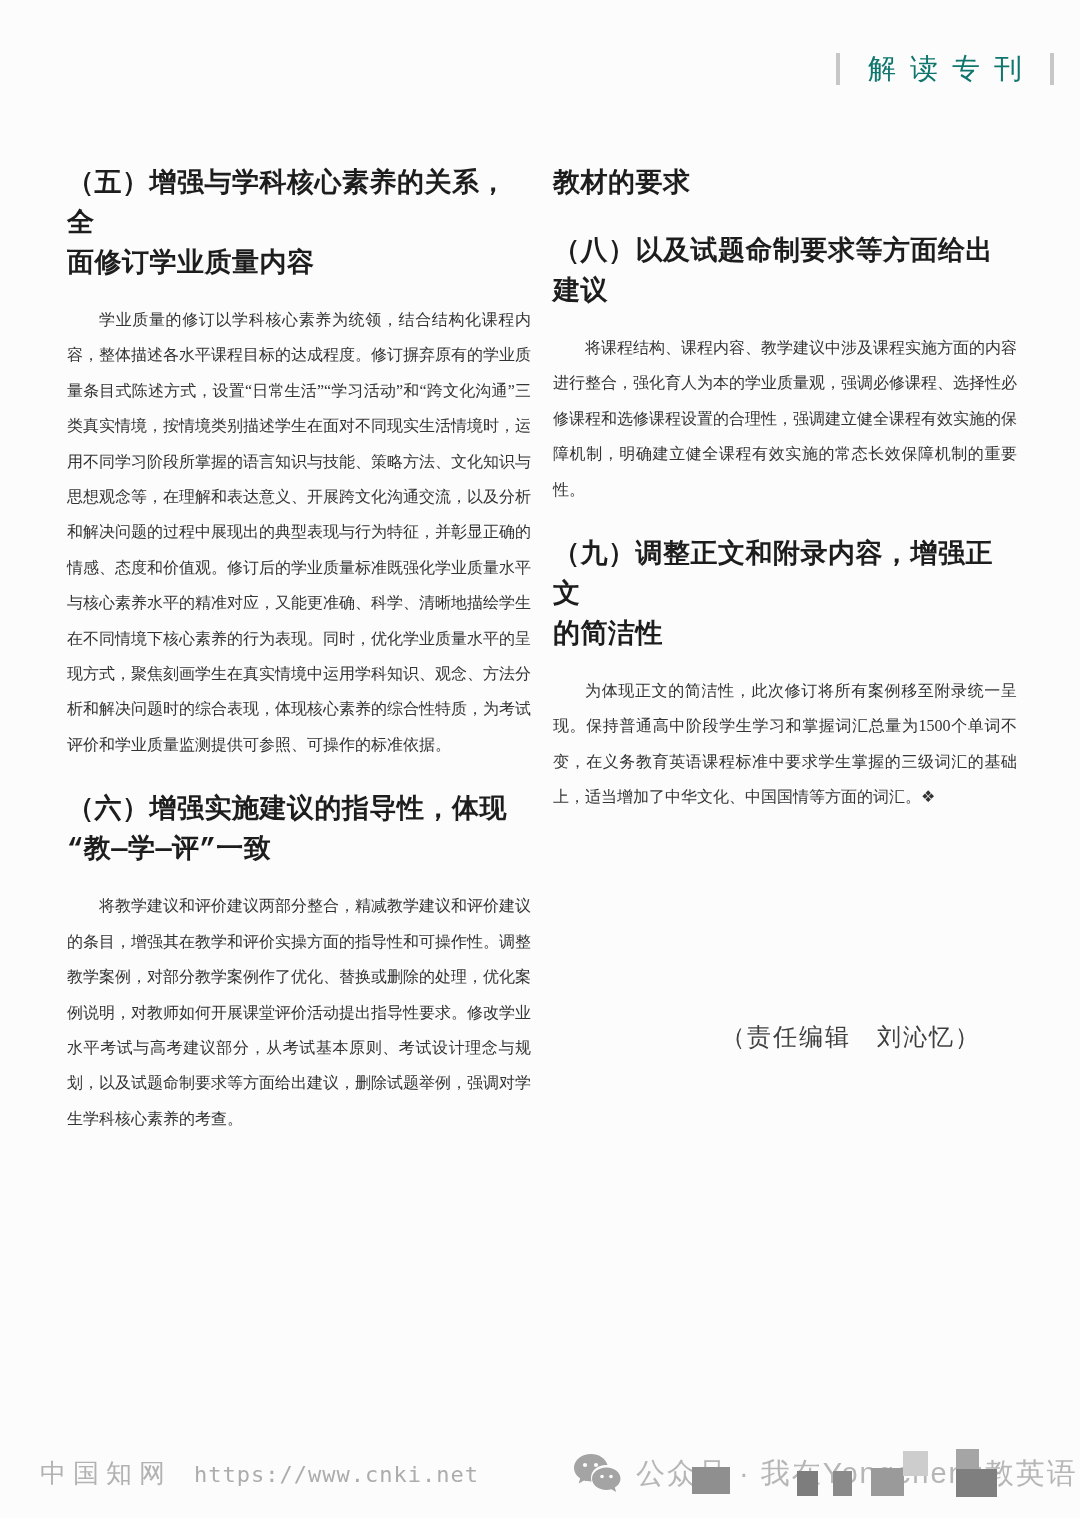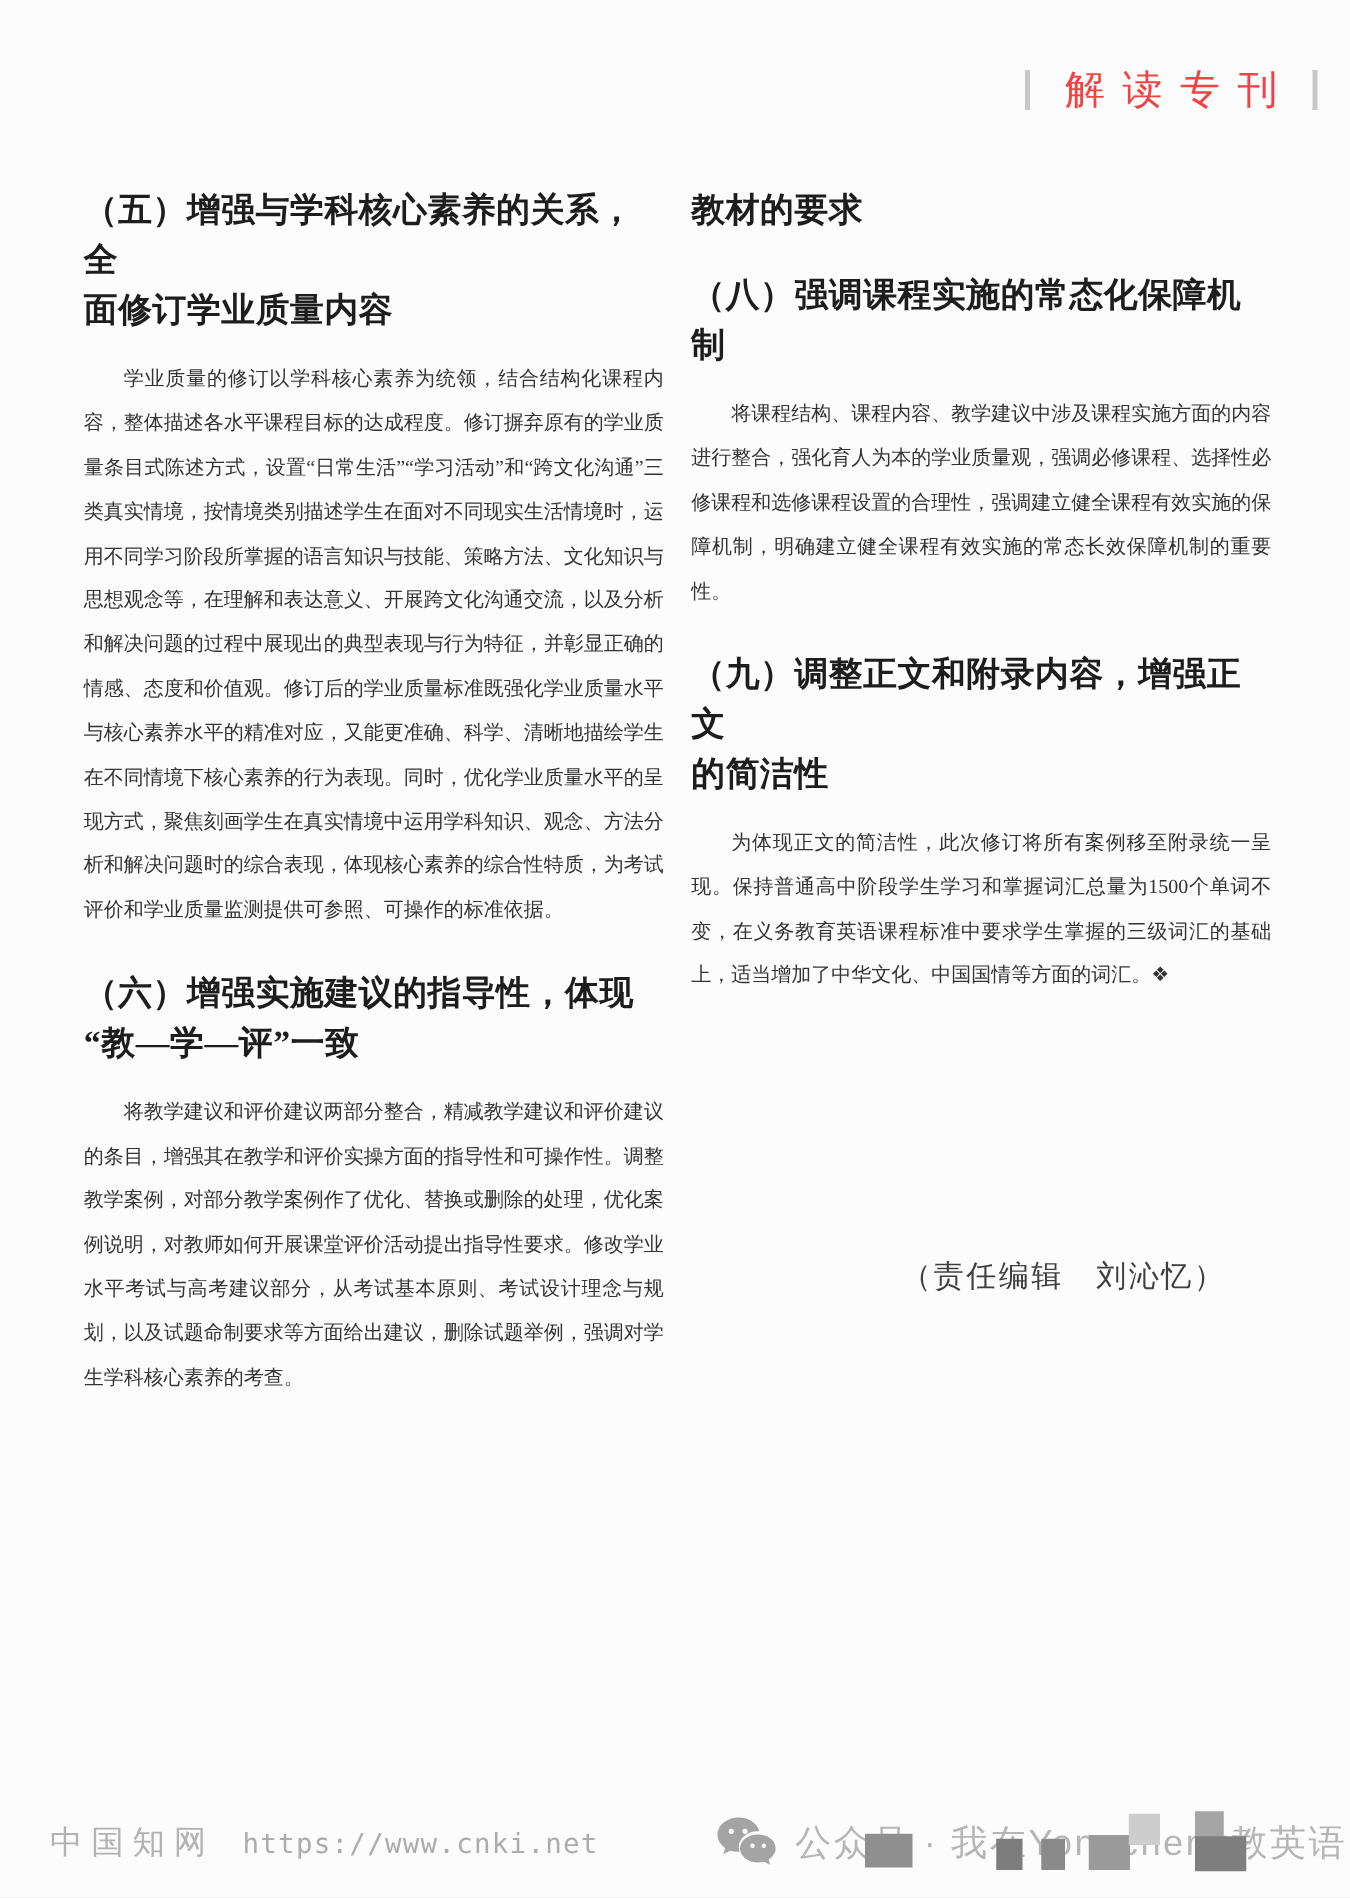--- a/index.html
+++ b/index.html
@@ -12,37 +12,37 @@
   }
 
   
   .journal-header{
     position:absolute;top:50px;right:26px;
     display:flex;align-items:center;
   }
   .header-bar{width:4px;height:32px;background:#c7c7c7;}
   .header-label{
     font-family:Liberation Sans, sans-serif;
-    font-size:32px;color:#ef4444;
+    font-size:28px;color:#0f766e;
     letter-spacing:14px;
     margin:0 14px 0 28px;
   }
 
   
   .column{position:absolute;top:148px;width:464px;}
   .column.left{left:67px;}
   .column.right{left:553px;}
 
   .sec-heading{
-    font-family:Liberation Serif, serif;
+    font-family:Liberation Mono, monospace;
     font-weight:700;
     font-size:27px;line-height:40px;
     color:#1d1d1d;
     letter-spacing:0.5px;
-    margin:0 0 18px 0;
+    margin:16px 0 18px 0;
   }
   .sec-heading .h-line{display:block;}
   .sec-heading:not(:first-child){margin-top:28px;}
 
   .sec-body{
     font-size:16px;line-height:35.4px;
     color:#333333;
     text-align:justify;
     text-indent:2em;
     margin:0;
@@ -108,21 +108,21 @@
     </h2>
     <p class="sec-body">将教学建议和评价建议两部分整合，精减教学建议和评价建议的条目，增强其在教学和评价实操方面的指导性和可操作性。调整教学案例，对部分教学案例作了优化、替换或删除的处理，优化案例说明，对教师如何开展课堂评价活动提出指导性要求。修改学业水平考试与高考建议部分，从考试基本原则、考试设计理念与规划，以及试题命制要求等方面给出建议，删除试题举例，强调对学生学科核心素养的考查。</p>
   </div>
 
   <div class="column right">
     <h2 class="sec-heading">
       <span class="h-line">教材的要求</span>
     </h2>
 
     <h2 class="sec-heading">
-      <span class="h-line">（八）强调课程实施的常态化保障机制</span>
+      <span class="h-line">（八）以及试题命制要求等方面给出建议</span>
     </h2>
     <p class="sec-body">将课程结构、课程内容、教学建议中涉及课程实施方面的内容进行整合，强化育人为本的学业质量观，强调必修课程、选择性必修课程和选修课程设置的合理性，强调建立健全课程有效实施的保障机制，明确建立健全课程有效实施的常态长效保障机制的重要性。</p>
 
     <h2 class="sec-heading">
       <span class="h-line">（九）调整正文和附录内容，增强正文</span>
       <span class="h-line">的简洁性</span>
     </h2>
     <p class="sec-body">为体现正文的简洁性，此次修订将所有案例移至附录统一呈现。保持普通高中阶段学生学习和掌握词汇总量为1500个单词不变，在义务教育英语课程标准中要求学生掌握的三级词汇的基础上，适当增加了中华文化、中国国情等方面的词汇。❖</p>
 
     <div class="editor-credit">（责任编辑　刘沁忆）</div>

